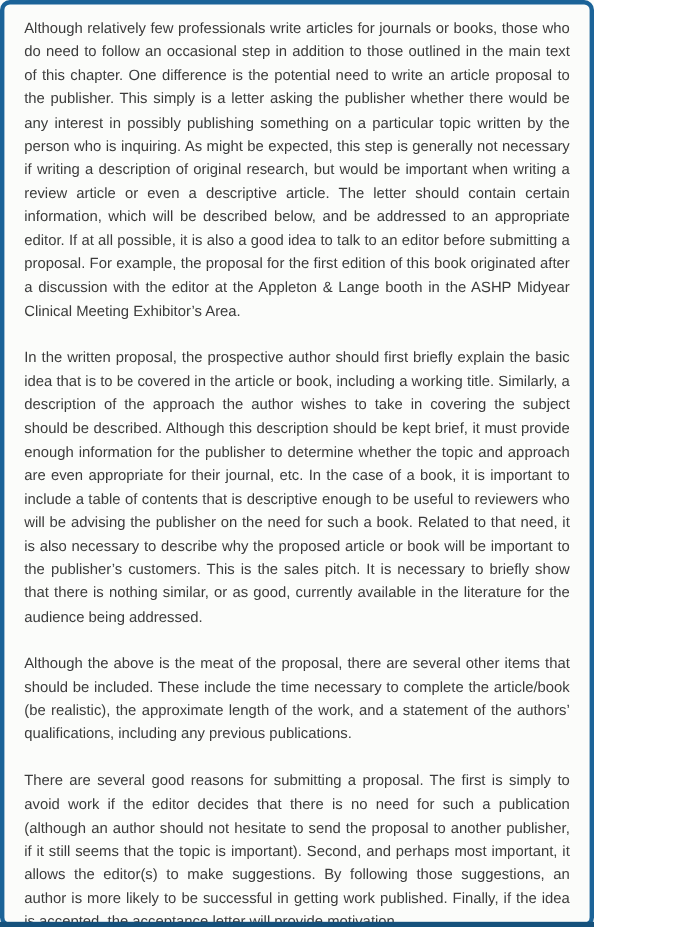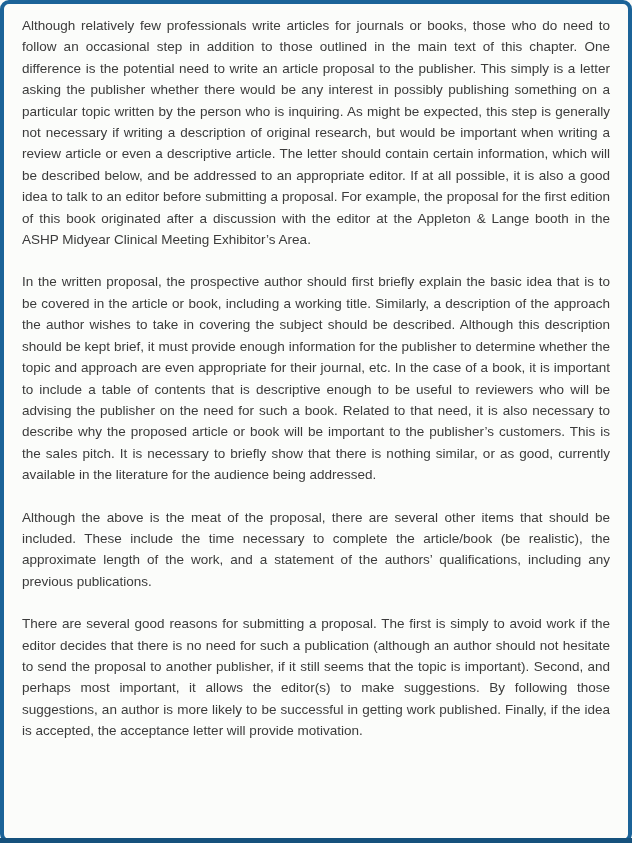--- a/index.html
+++ b/index.html
@@ -8,21 +8,21 @@
     --bottom-bar: #15517c;
     --text-color: #3b3b3b;
   }
   html, body {
     margin: 0;
     padding: 0;
     background: #ffffff;
   }
   .page {
     position: relative;
-    width: 632px;
+    width: 540px;
     height: 843px;
     box-sizing: border-box;
     background: var(--page-bg);
     overflow: hidden;
     font-family: "Liberation Sans", "DejaVu Sans", sans-serif;
   }
   .frame {
     position: absolute;
     inset: 0;
     border: 4px solid var(--border-color);

